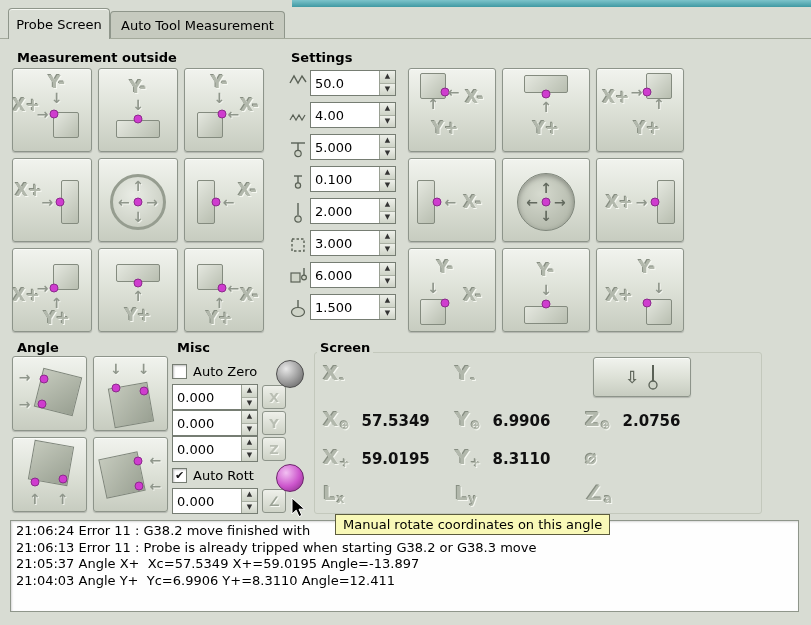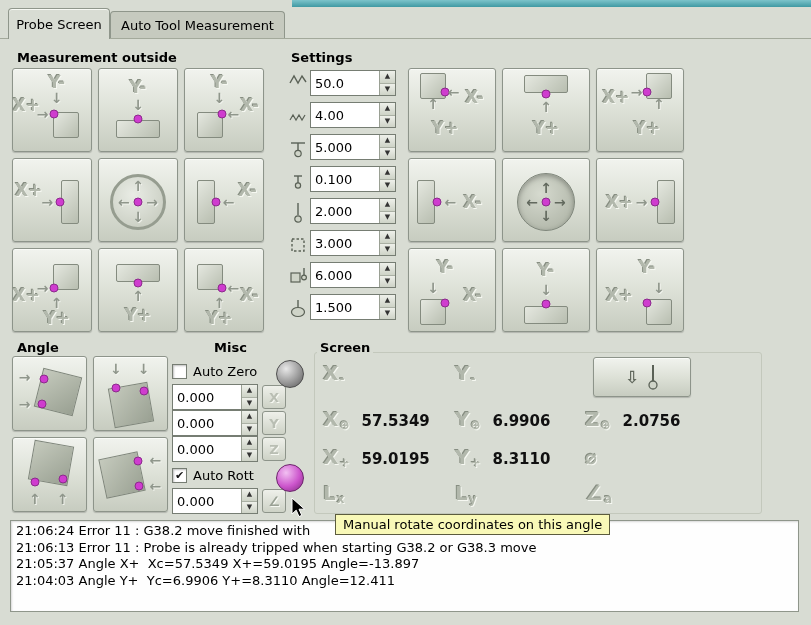--- a/index.html
+++ b/index.html
@@ -75,21 +75,21 @@
     <span>Auto Tool Measurement</span>
   </div>
   <div class="tab" id="tab-active">
     <span>Probe Screen</span>
   </div>
 
   <div id="page">
     <div class="sec-title" style="left:14px;top:11px;">Measurement outside</div>
     <div class="sec-title" style="left:288px;top:11px;">Settings</div>
     <div class="sec-title" style="left:14px;top:301px;">Angle</div>
-    <div class="sec-title" style="left:174px;top:301px;margin-left:37px;">Misc</div>
+    <div class="sec-title" style="left:174px;top:301px;">Misc</div>
     <div class="sec-title" style="left:317px;top:301px;">Screen</div>
   </div>
 
   <div class="pgrid" id="outside-grid">
       <div class="pbtn">
         <span class="part lbl" style="left: 56%; top: 16%;">Y-</span>
         <span class="part arr" style="left: 56%; top: 35%;">↓</span>
         <span class="part lbl" style="left: 17%; top: 44%;">X+</span>
         <span class="part arr" style="left: 38%; top: 55%;">→</span>
         <span class="part sq" style="left: 68%; top: 68%;"></span>

